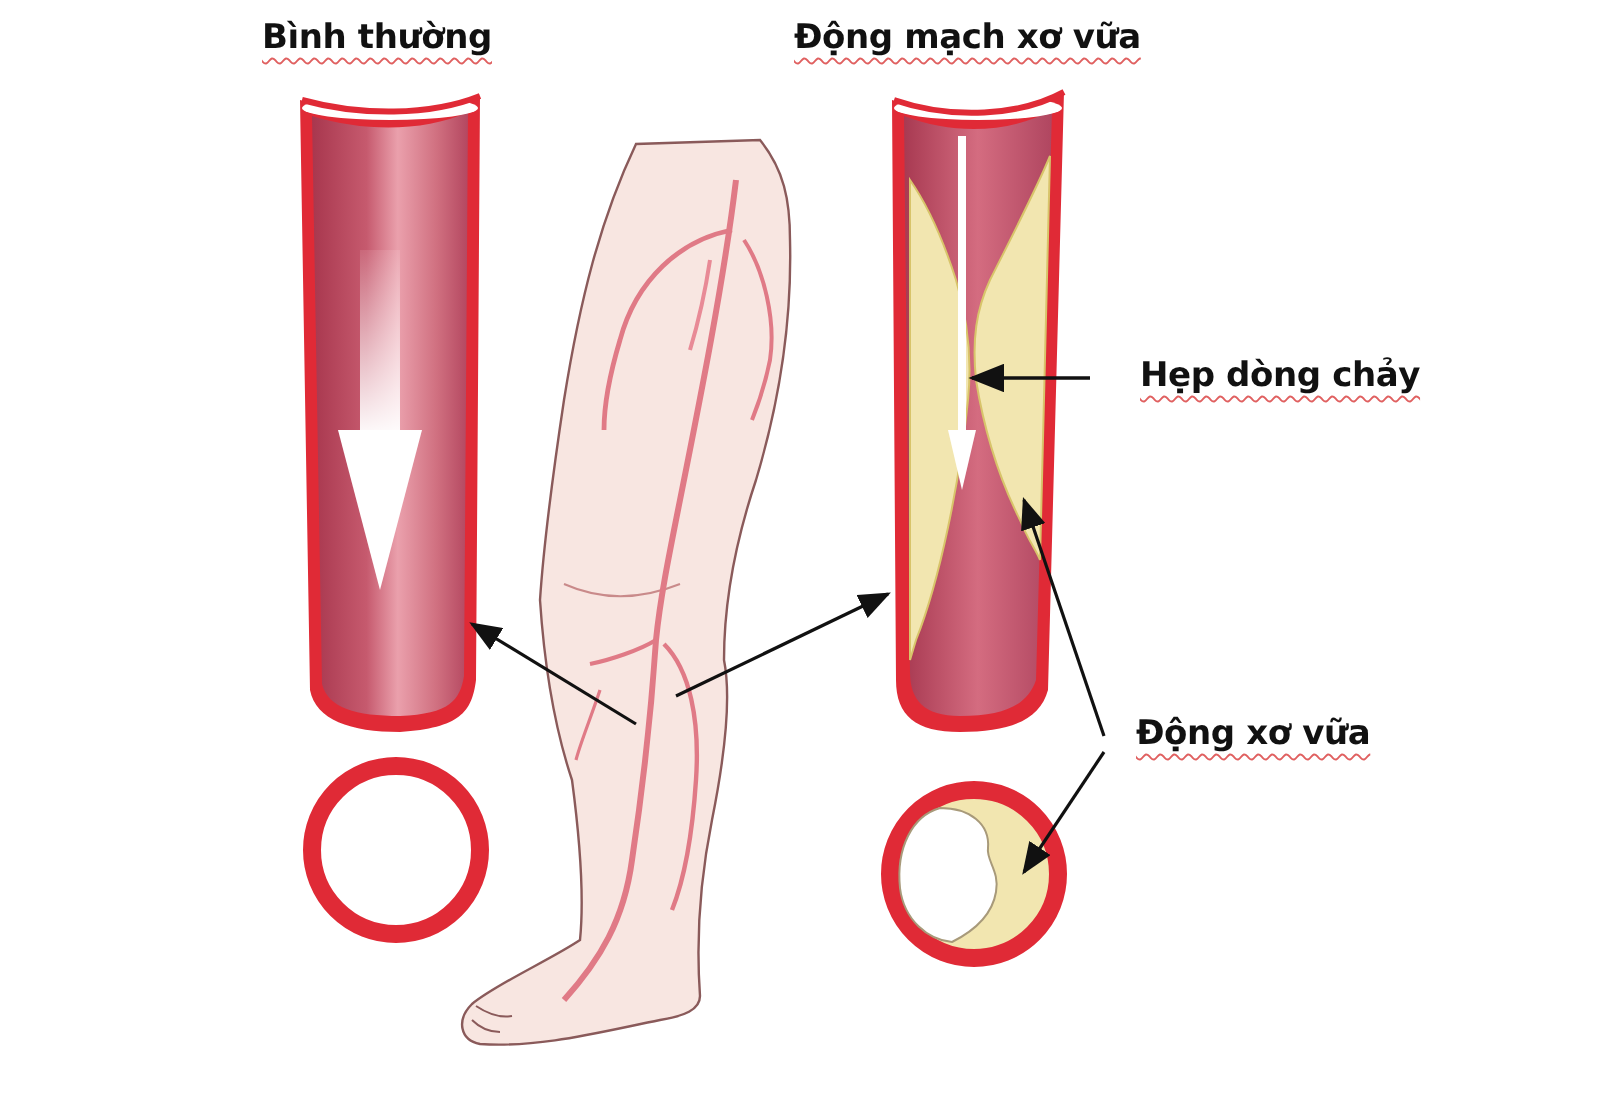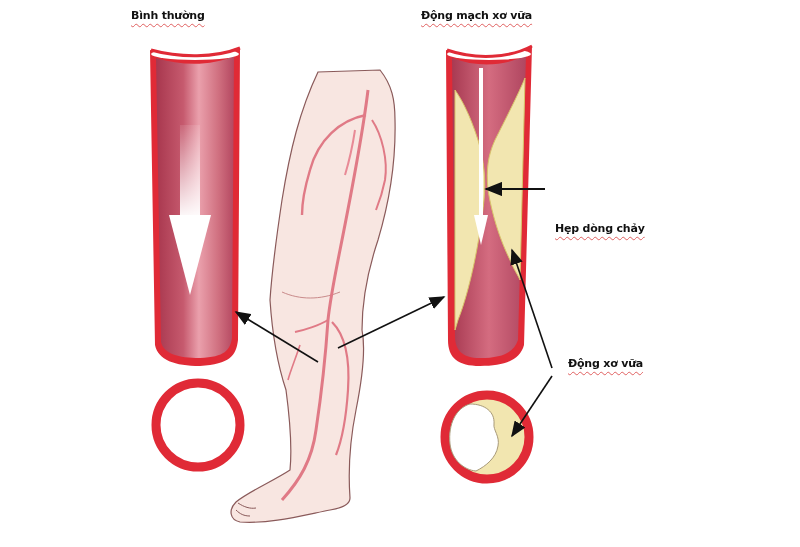--- a/index.html
+++ b/index.html
@@ -1,33 +1,33 @@
 <!DOCTYPE html>
 <html><head>
 <meta charset="utf-8">
 <style>
   html, body { margin: 0; padding: 0; background: #ffffff; }
   body { width: 800px; height: 547px; position: relative; overflow: hidden;
          font-family: "DejaVu Sans", "Liberation Sans", sans-serif; }
-  .label { position: absolute; font-size: 11px; font-weight: bold; color: #111111;
+  .label { position: absolute; font-size: 17px; font-weight: bold; color: #111111;
            white-space: nowrap; letter-spacing: -0.2px; }
   .label span { text-decoration: underline wavy #e06060; text-decoration-thickness: 1px;
                 text-underline-offset: 4px; }
   svg.stage { position: absolute; left: 0; top: 0; }
 </style>
 </head>
 <body>
 
 <div class="label" style="left:131px; top:9px;">
   <span>Bình thường</span>
 </div>
-<div class="label" style="left:397px; top:9px;margin-left:24px;">
+<div class="label" style="left:397px; top:9px;">
   <span>Động mạch xơ vữa</span>
 </div>
-<div class="label" style="left:555px; top:178px;margin-top:44px;">
+<div class="label" style="left:570px; top:178px;">
   <span>Hẹp dòng chảy</span>
 </div>
 <div class="label" style="left:568px; top:357px;">
   <span>Động xơ vữa</span>
 </div>
 
 <svg class="stage" width="800" height="547" viewBox="0 0 800 547">
   <defs>
     <linearGradient id="innerGrad" x1="0" x2="1" y1="0" y2="0">
       <stop offset="0" stop-color="#a8374e"></stop>

